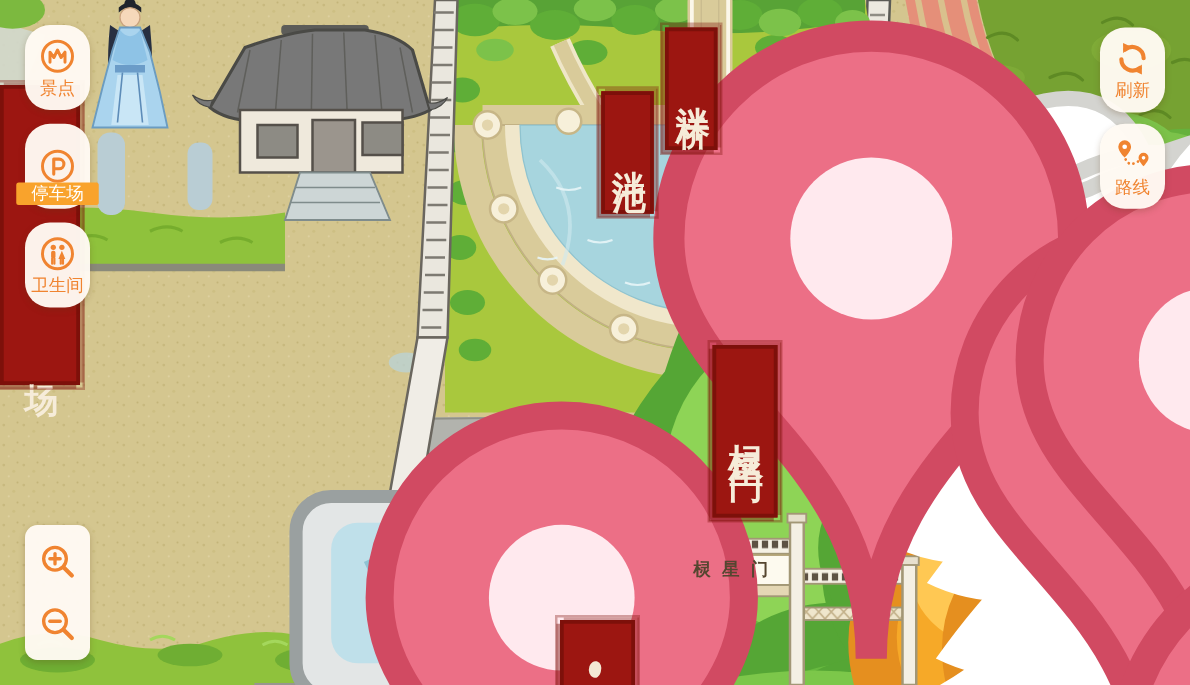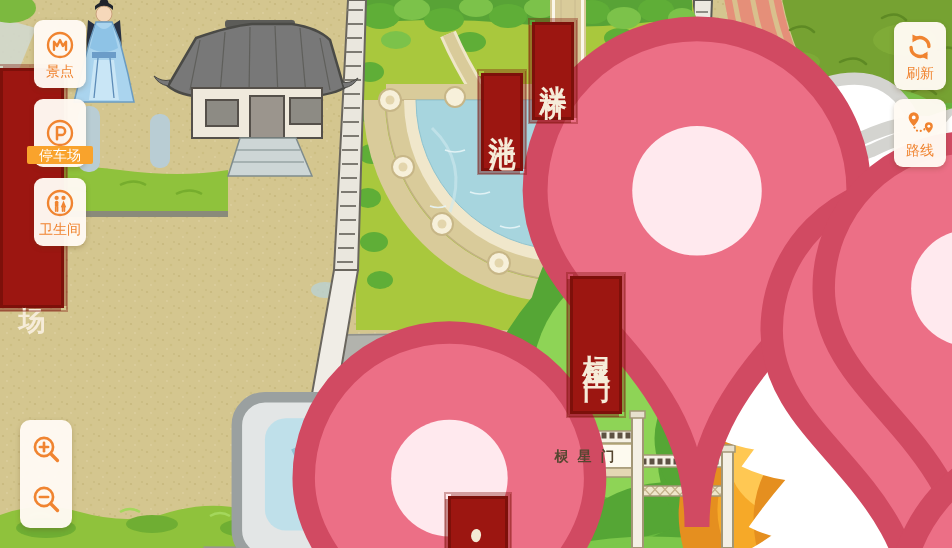--- a/index.html
+++ b/index.html
@@ -2,22 +2,22 @@
 <html><head>
 <meta charset="utf-8">
 <style>
   html,body{margin:0;padding:0;background:#222;}
   .stage{position:relative;width:952px;height:548px;overflow:hidden;background:#d4c68f;
          font-family:"DejaVu Sans","Liberation Sans",sans-serif;}
   .stage svg.map{position:absolute;left:0;top:0;}
 
   
   .tool-btn{position:absolute;width:52px;height:68px;background:rgba(255,250,243,.97);
-    border-radius:9px;box-shadow:0 2px 5px rgba(90,60,20,.25);display:flex;flex-direction:column;
-    align-items:center;justify-content:center;gap:3px;z-index:10;cursor:pointer;margin-left:14px;}
+    border-radius:20px;box-shadow:0 2px 5px rgba(90,60,20,.25);display:flex;flex-direction:column;
+    align-items:center;justify-content:center;gap:3px;z-index:10;cursor:pointer;}
   .tool-btn svg{width:30px;height:30px;display:block;}
   .tlabel{font-size:14px;color:#f08430;line-height:16px;white-space:nowrap;}
   .tlabel.hl{position:absolute;left:-7px;right:-7px;bottom:3px;background:#f9a32c;color:#fff;
     text-align:center;border-radius:2px;padding:1px 0;}
   .zoom-panel{position:absolute;left:20px;top:420px;width:52px;height:108px;background:rgba(255,250,243,.97);
     border-radius:10px;box-shadow:0 2px 5px rgba(90,60,20,.25);display:flex;flex-direction:column;
     align-items:center;justify-content:space-evenly;z-index:10;}
   .zoom-btn{width:40px;height:40px;display:flex;align-items:center;justify-content:center;cursor:pointer;}
   .zoom-btn svg{width:32px;height:32px;}
 

